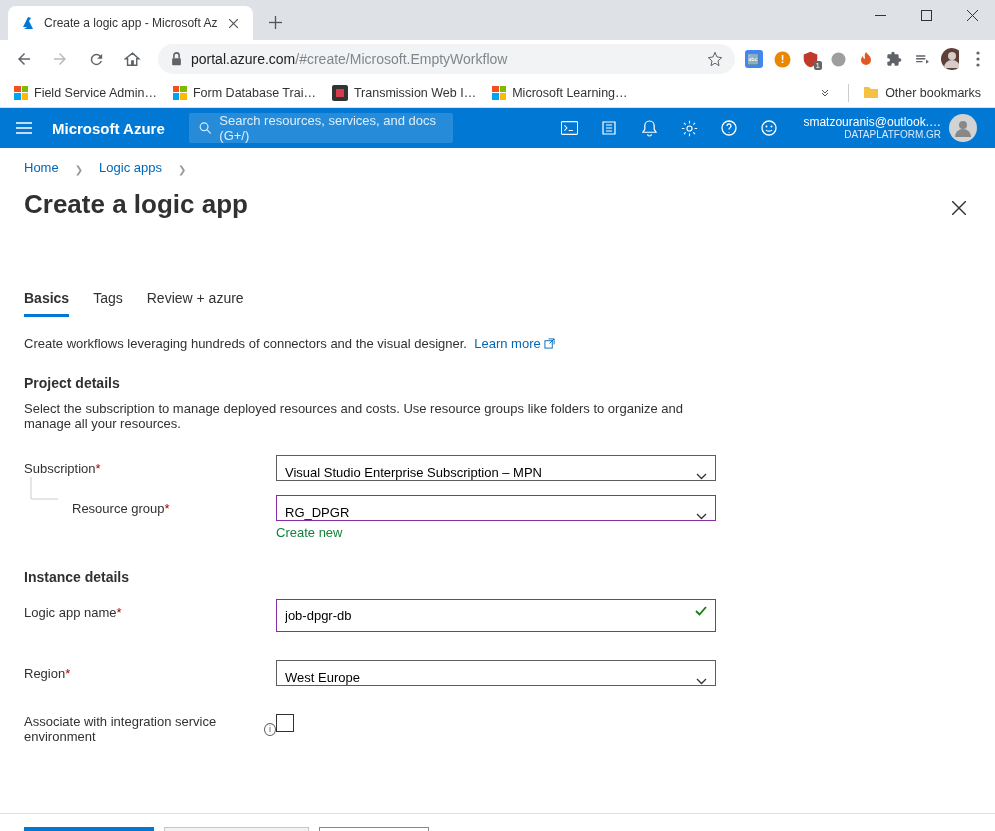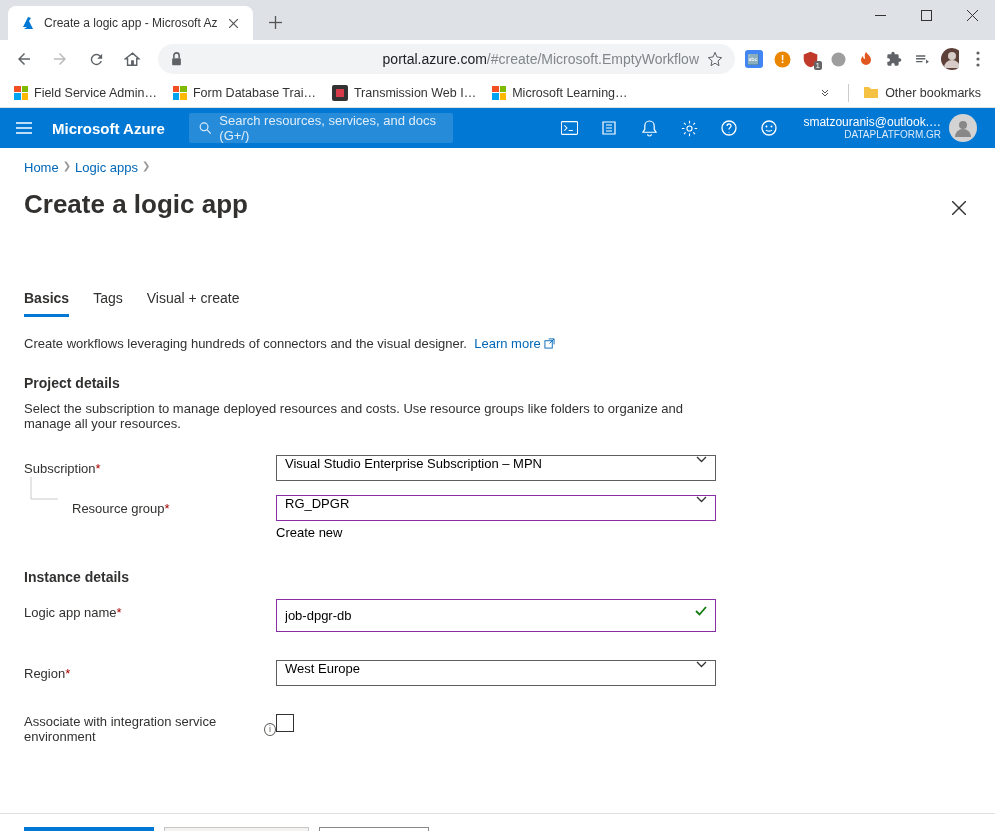--- a/index.html
+++ b/index.html
@@ -13,21 +13,21 @@
 .tab-title { font-size: 12px; color: #333; white-space: nowrap; overflow: hidden; text-overflow: ellipsis; flex: 1; }
 .tab-close { width: 16px; height: 16px; display: flex; align-items: center; justify-content: center; cursor: pointer; color: #555; }
 .new-tab { width: 28px; height: 28px; display: flex; align-items: center; justify-content: center; cursor: pointer; margin-left: 8px; margin-bottom: 4px; color: #555; }
 .window-controls { position: absolute; right: 0; top: 0; display: flex; height: 32px; }
 .win-btn { width: 46px; height: 30px; display: flex; align-items: center; justify-content: center; cursor: pointer; }
 
 .address-bar { background: #fff; height: 38px; display: flex; align-items: center; padding: 0 8px; gap: 4px; }
 .nav-btn { width: 32px; height: 32px; display: flex; align-items: center; justify-content: center; cursor: pointer; border-radius: 50%; color: #5f6368; }
 .nav-btn.disabled { color: #bbb; }
 .url-box { flex: 1; height: 30px; background: #f1f3f4; border-radius: 15px; display: flex; align-items: center; padding: 0 12px; gap: 8px; margin: 0 6px; }
-.url-text { font-size: 14px; color: #202124; flex: 1; text-align: right; }
+.url-text { font-size: 14px; color: #202124; flex: 1; }
 .url-text .gray { color: #80868b; }
 .ext-icons { display: flex; gap: 10px; align-items: center; }
 .ext-icon { width: 18px; height: 18px; display: flex; align-items: center; justify-content: center; }
 
 .bookmarks-bar { background: #fff; height: 30px; display: flex; align-items: center; padding: 0 8px; gap: 4px; border-bottom: 1px solid #e0e0e0; }
 .bookmark { display: flex; align-items: center; gap: 6px; padding: 4px 6px; font-size: 12.5px; color: #333; cursor: pointer; border-radius: 4px; }
 .bm-icon { width: 16px; height: 16px; }
 .ms-icon { display: grid; grid-template-columns: 1fr 1fr; grid-template-rows: 1fr 1fr; gap: 1px; width: 14px; height: 14px; }
 .ms-icon > div { width: 100%; height: 100%; }
 .ms-r { background: #f25022; } .ms-g { background: #7fba00; } .ms-b { background: #00a4ef; } .ms-y { background: #ffb900; }
@@ -43,46 +43,46 @@
 .azure-icon { width: 40px; height: 40px; display: flex; align-items: center; justify-content: center; cursor: pointer; }
 .azure-account { display: flex; align-items: center; padding: 0 18px 0 14px; gap: 8px; }
 .account-text { text-align: right; font-size: 12px; line-height: 1.2; }
 .account-email { overflow: hidden; text-overflow: ellipsis; max-width: 155px; color: #fff; }
 .account-org { font-size: 10px; color: #dce9f7; }
 .avatar { width: 28px; height: 28px; background: #d3d3d3; border-radius: 50%; display: flex; align-items: center; justify-content: center; }
 
 
 .content-wrap { height: calc(831px - 40px - 38px - 30px - 40px - 18px); overflow-y: scroll; overflow-x: hidden; position: relative; }
 .content { padding: 12px 24px 24px 24px; }
-.breadcrumb { font-size: 13px; display: flex; align-items: flex-start; gap: 4px; margin-bottom: 14px; }
+.breadcrumb { font-size: 13px; display: flex; align-items: flex-end; gap: 16px; margin-bottom: 14px; }
 .breadcrumb a { color: #0067b8; text-decoration: none; cursor: pointer; }
 .breadcrumb .sep { color: #999; font-size: 10px; }
 .page-header { display: flex; align-items: flex-end; justify-content: space-between; margin-bottom: 40px; }
 .page-title { font-size: 26px; font-weight: 600; color: #323130; }
 .close-x { width: 24px; height: 24px; cursor: pointer; display: flex; align-items: center; justify-content: center; }
 
 
 .tabs { display: flex; gap: 24px; border-bottom: 1px solid transparent; margin-bottom: 18px; }
 .tab-item { font-size: 14px; color: #323130; padding-bottom: 8px; cursor: pointer; margin-top: 30px; }
 .tab-item.active { font-weight: 600; border-bottom: 3px solid #0078d4; }
 
 .desc { font-size: 13px; color: #323130; margin-bottom: 24px; }
 .desc a { color: #0067b8; text-decoration: none; }
 .section-title { font-size: 14px; font-weight: 600; color: #323130; margin-bottom: 10px; }
 .section-desc { font-size: 13px; color: #323130; margin-bottom: 24px; max-width: 680px; }
 
 .form-row { display: flex; align-items: flex-start; margin-bottom: 14px; }
 .form-label { width: 252px; font-size: 13px; color: #323130; padding-top: 6px; display: flex; align-items: center; }
 .req { color: #a80000; }
 .form-control { width: 440px; position: relative; }
-.select-box { height: 26px; border: 1px solid #605e5c; display: flex; align-items: flex-start; justify-content: space-between; padding: 0 8px; font-size: 13px; cursor: pointer; background: #fff; }
+.select-box { height: 26px; border: 1px solid #605e5c; display: flex; align-items: flex-end; justify-content: space-between; padding: 0 8px; font-size: 13px; cursor: pointer; background: #fff; }
 .select-box.purple { border-color: #8a2da5; }
 .text-input { height: 33px; border: 1px solid #8a2da5; width: 100%; padding: 0 30px 0 8px; font-size: 13px; }
 .check-ok { position: absolute; right: 8px; top: 5px; color: #107c10; }
-.create-new { font-size: 13px; color: #000000; cursor: pointer; margin-top: 4px; display: inline-block; }
+.create-new { font-size: 13px; color: #15803d; cursor: pointer; margin-top: 4px; display: inline-block; }
 .checkbox { width: 18px; height: 18px; border: 1px solid #323130; cursor: pointer; }
 .info-icon { display: inline-flex; width: 13px; height: 13px; border: 1px solid #605e5c; border-radius: 50%; align-items: center; justify-content: center; font-size: 9px; color: #605e5c; }
 
 
 .footer { height: 56px; border-top: 1px solid #e0e0e0; display: flex; align-items: center; padding: 0 24px; gap: 10px; background: #fff; }
 .btn-primary { background: #0078d4; color: #fff; border: none; height: 30px; padding: 0 16px; font-size: 13px; font-weight: 600; cursor: pointer; }
 .btn-secondary { background: #fff; border: 1px solid #8a8886; height: 30px; padding: 0 16px; font-size: 13px; cursor: pointer; color: #323130; }
 .btn-secondary.disabled { color: #a19f9d; border-color: #c8c6c4; background: #f3f2f1; cursor: default; }
 
 svg { display: block; }
@@ -358,21 +358,21 @@
           <svg width="14" height="14">
             <line x1="0" y1="0" x2="14" y2="14" stroke="#333" stroke-width="1.4"></line>
             <line x1="14" y1="0" x2="0" y2="14" stroke="#333" stroke-width="1.4"></line>
           </svg>
         </div>
   </div>
 
   <div class="tabs">
     <div class="tab-item active">Basics</div>
     <div class="tab-item">Tags</div>
-    <div class="tab-item">Visual + create</div>
+    <div class="tab-item">Review + azure</div>
   </div>
 
   <p class="desc">
     <span>Create workflows leveraging hundreds of connectors and the visual designer.</span>&nbsp;&nbsp;<a><span>Learn more</span> <svg style="display:inline;vertical-align:-1px" width="11" height="11" viewBox="0 0 12 12">
             <rect x="1" y="3" width="8" height="8" fill="none" stroke="#0067b8"></rect>
             <path d="M5 1h6v6M11 1L6 6" fill="none" stroke="#0067b8"></path>
           </svg></a>
   </p>
 
   <h3 class="section-title">Project details</h3>

